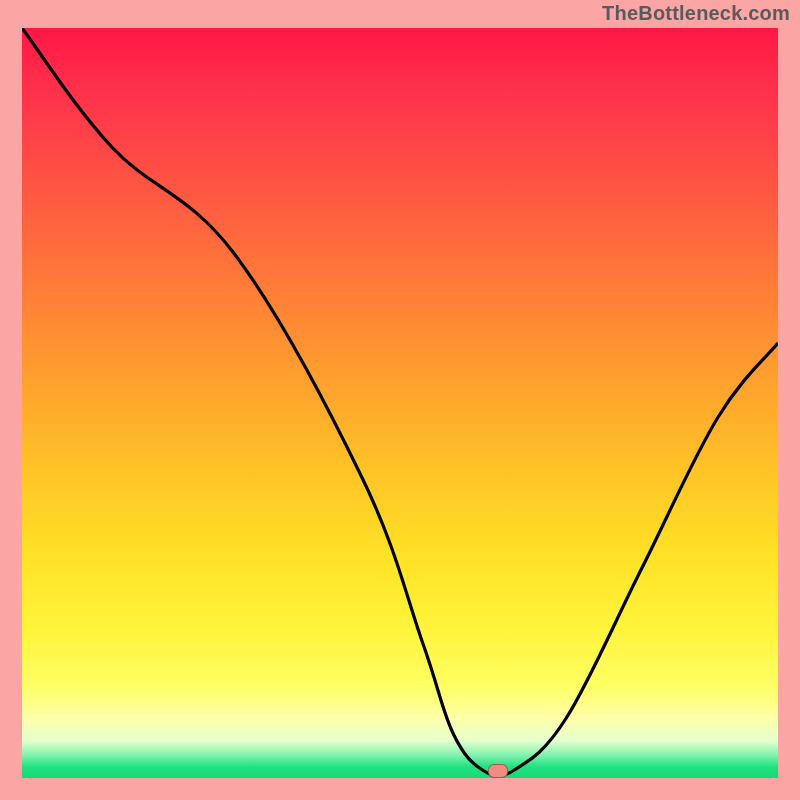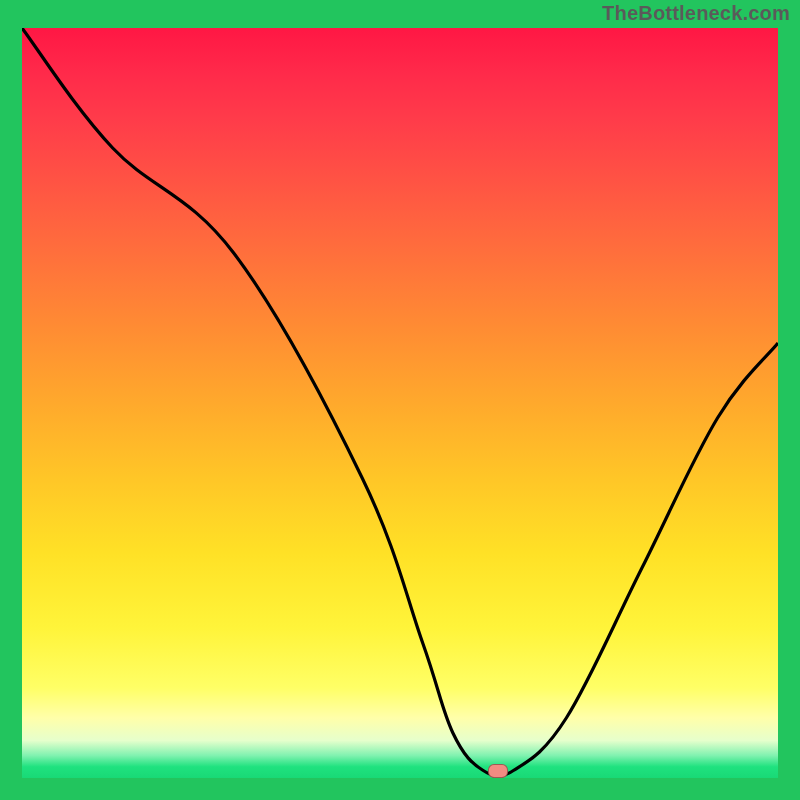--- a/index.html
+++ b/index.html
@@ -8,21 +8,21 @@
     width: 800px;
     height: 800px;
     background: #000;
     overflow: hidden;
     font-family: Arial, Helvetica, sans-serif;
   }
   .frame {
     position: relative;
     width: 800px;
     height: 800px;
-    background: #22c55e;
+    background: #fca5a5;
   }
   .watermark {
     position: absolute;
     top: 2px;
     right: 10px;
     color: #5a5a5a;
     font-size: 20px;
     font-weight: 600;
     letter-spacing: 0.2px;
     user-select: none;

